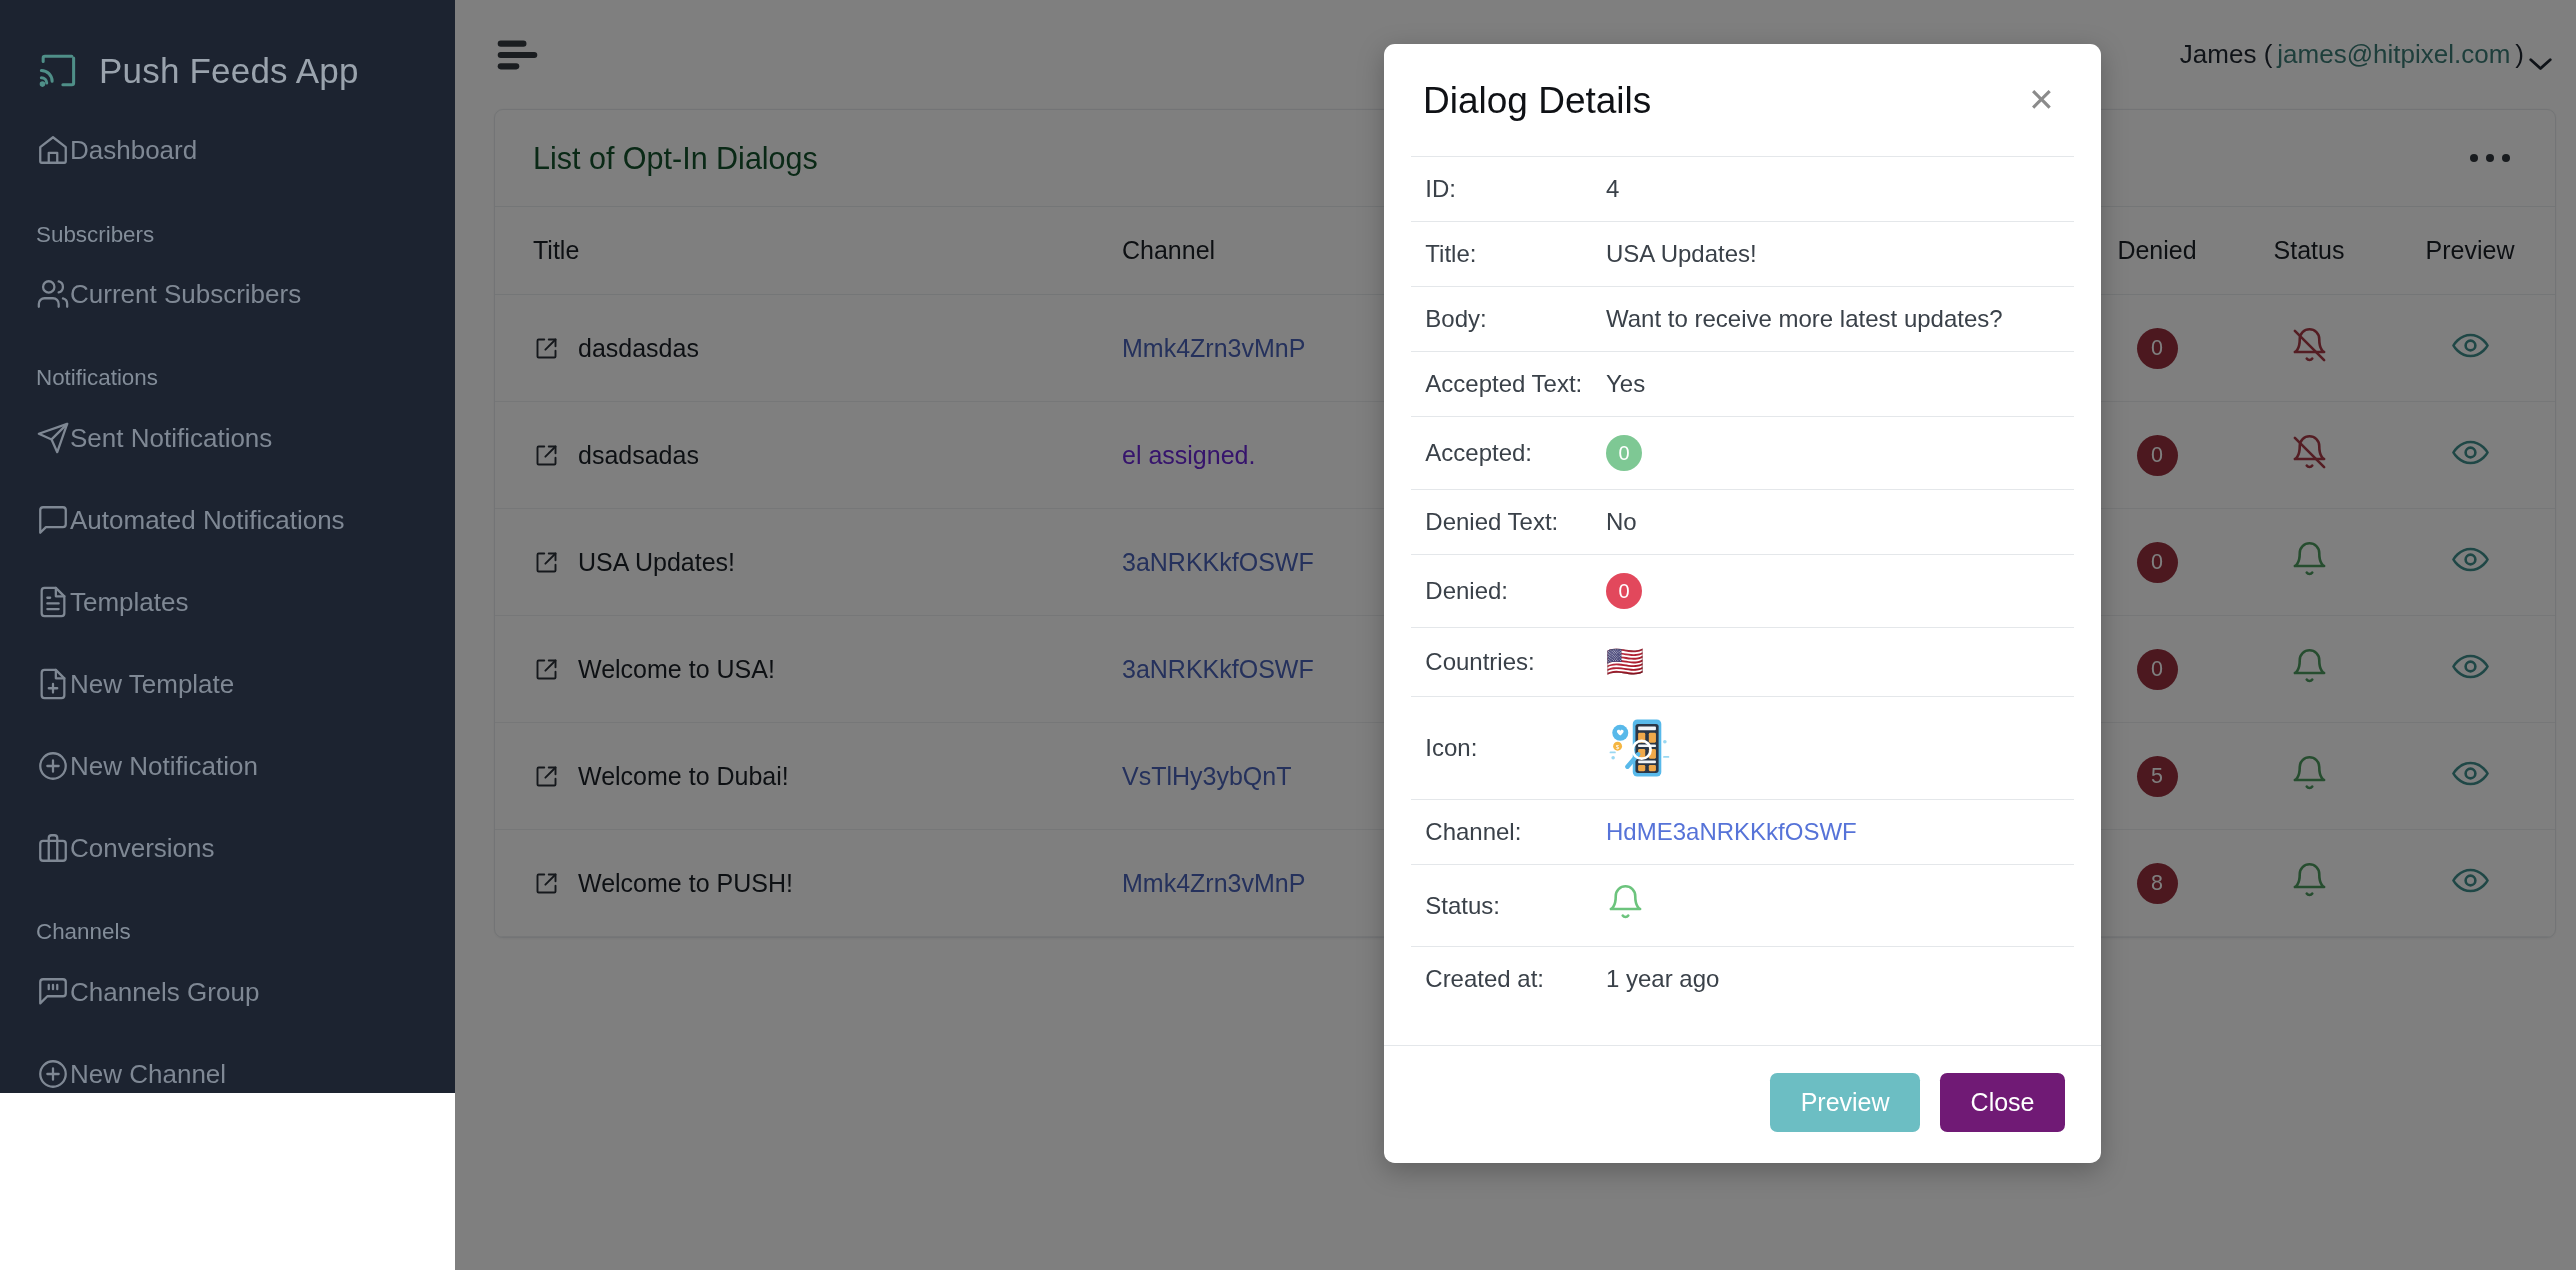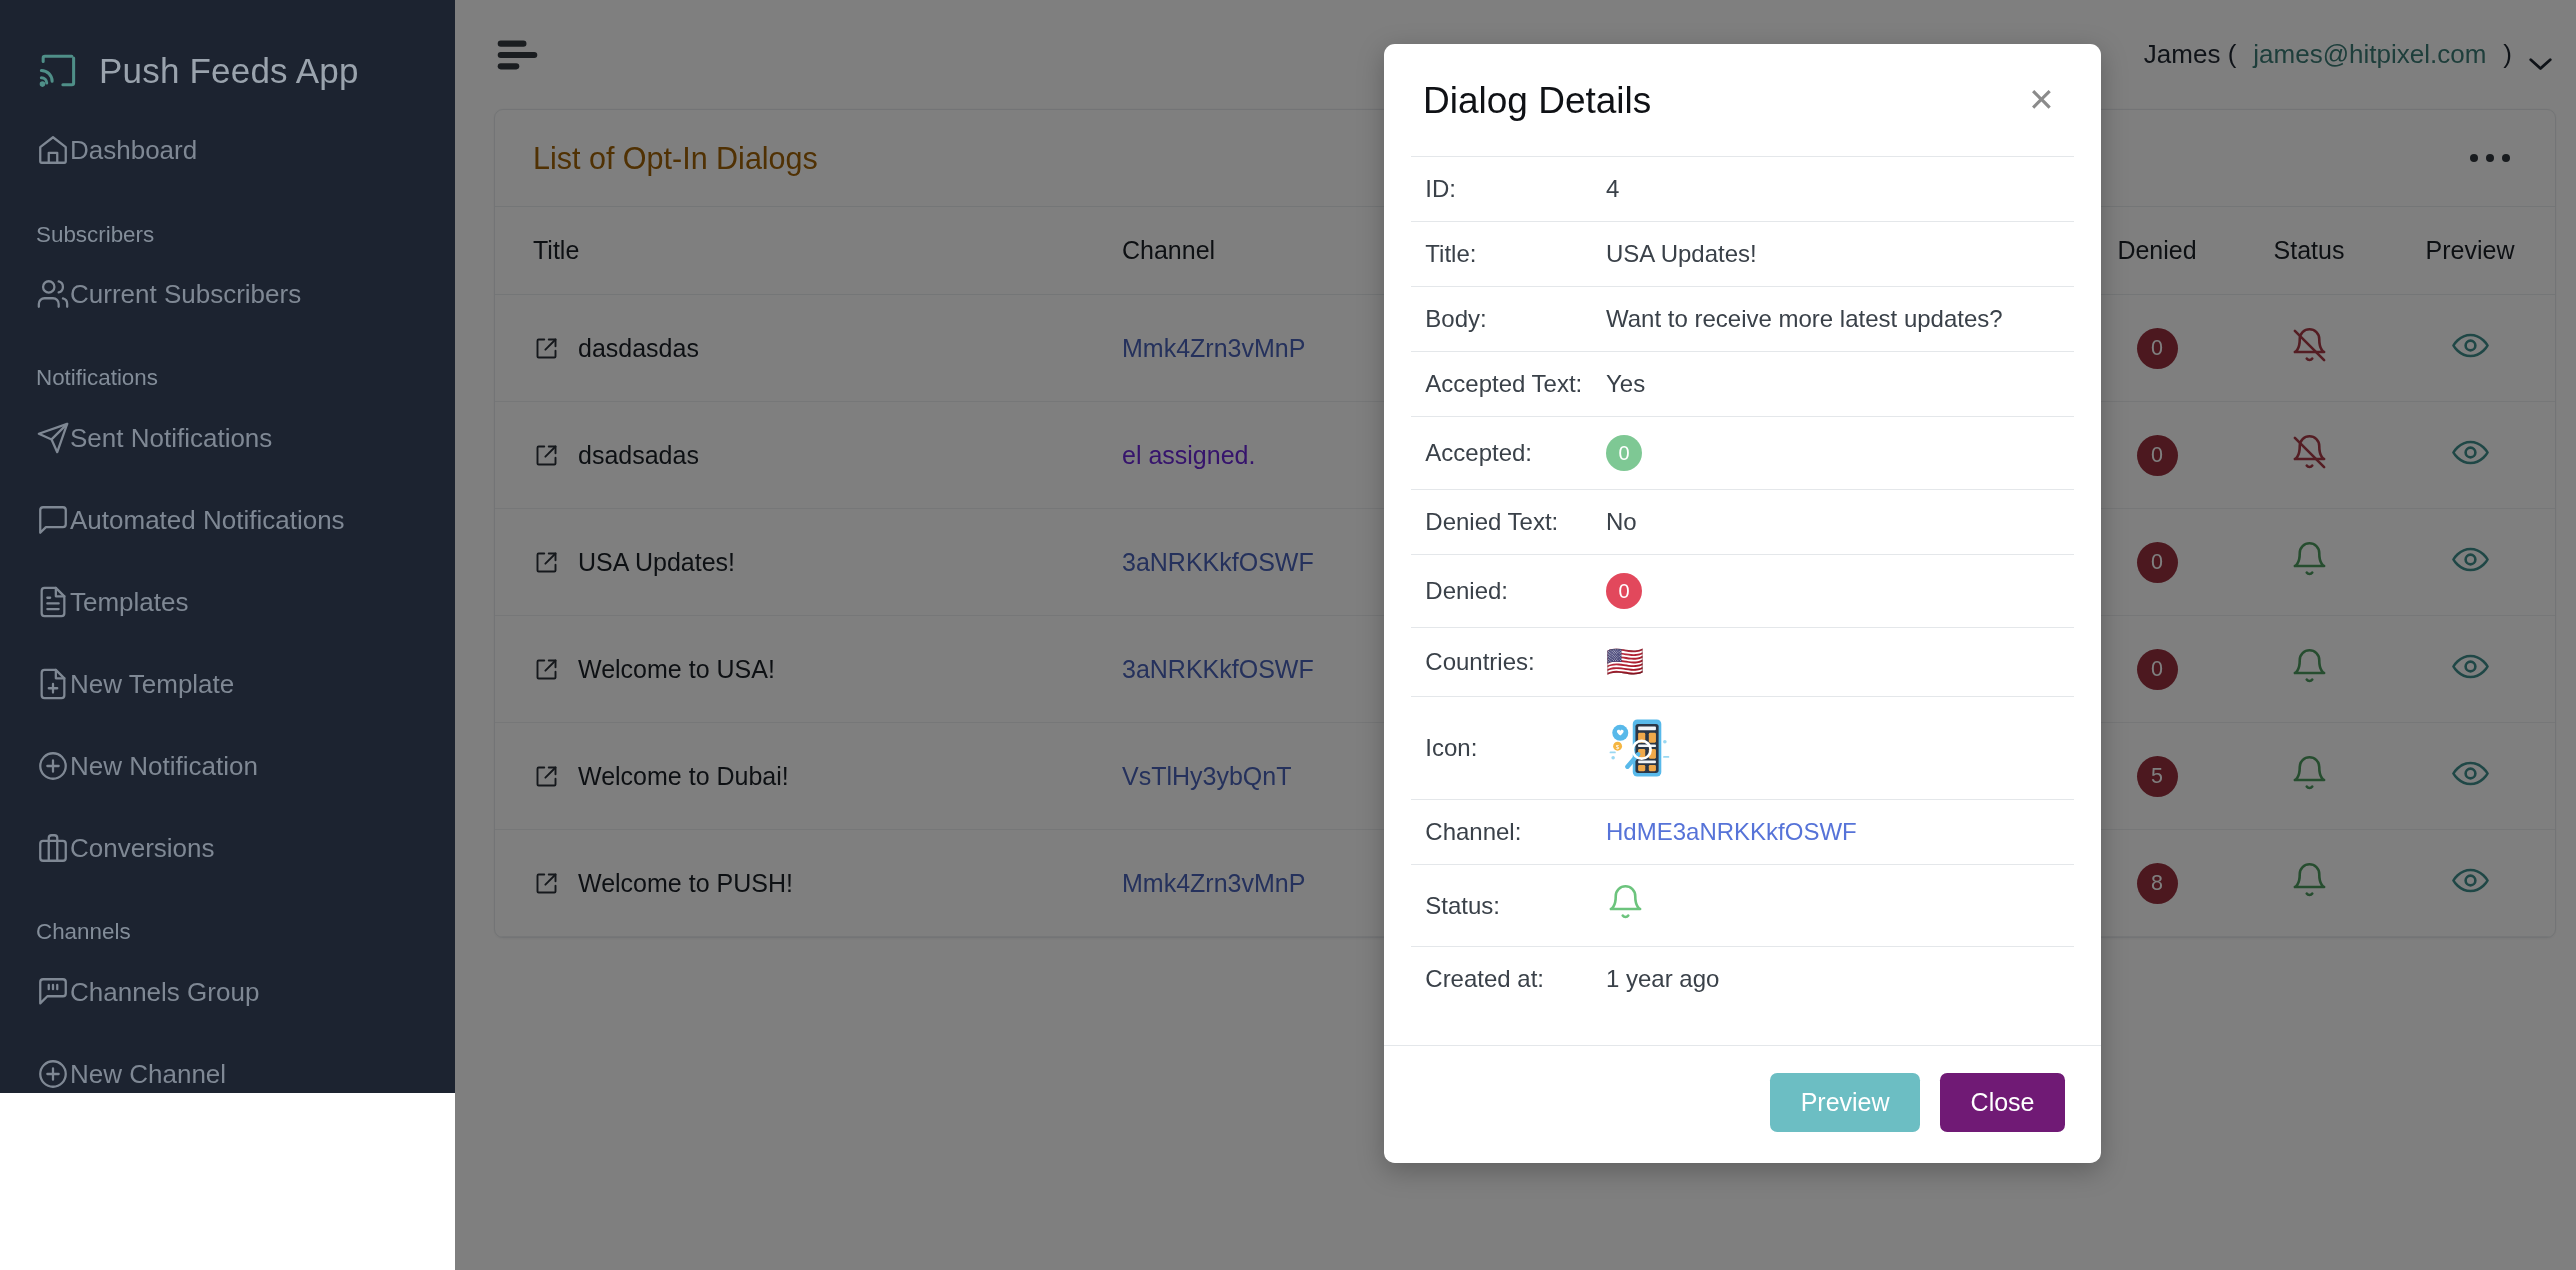--- a/index.html
+++ b/index.html
@@ -53,40 +53,40 @@
     flex: 1; height: 1271px; position: relative;
     background: #ffffff;
   }
   #topbar {
     height: 109px; display: flex; align-items: center;
     justify-content: space-between;
     padding: 0 43px 0 39px;
   }
   .hamburger { width: 47px; height: 36px; cursor: pointer; }
   .user-chip {
-    display: flex; align-items: center; gap: 17px;
+    display: flex; align-items: center; gap: 5px;
     font-size: 26px; color: #1f2630;
   }
   .user-email { color: #3c7d77; }
   .chev { width: 23px; height: 14.3px; }
 
   #content { padding: 0 39px; }
   .card {
     background: #fff;
     border: 0.9px solid #e6e9ec;
     border-radius: 9px;
     box-shadow: 0 0.9px 2.7px rgba(0,0,0,.05);
     overflow: hidden;
   }
   .card-head {
     display: flex; align-items: center; justify-content: space-between;
     padding: 30.5px 36px 30.5px 38px;
     border-bottom: 0.9px solid #e9ecef;
   }
-  .card-title { font-size: 30.5px; color: #a16207; font-weight: 400; }
+  .card-title { font-size: 30.5px; color: #14532d; font-weight: 400; }
   .dots { display: flex; gap: 8px; cursor: pointer; padding: 9px; }
   .dots i { width: 8px; height: 8px; border-radius: 50%; background: #30363d; display: block; }
 
   table.dlg { width: 100%; border-collapse: collapse; table-layout: fixed; }
   table.dlg th {
     font-size: 25px; font-weight: 400; color: #1b2027;
     text-align: left; padding: 29px 0 29px 0;
     border-bottom: 0.9px solid #e9ecef;
   }
   table.dlg td {

